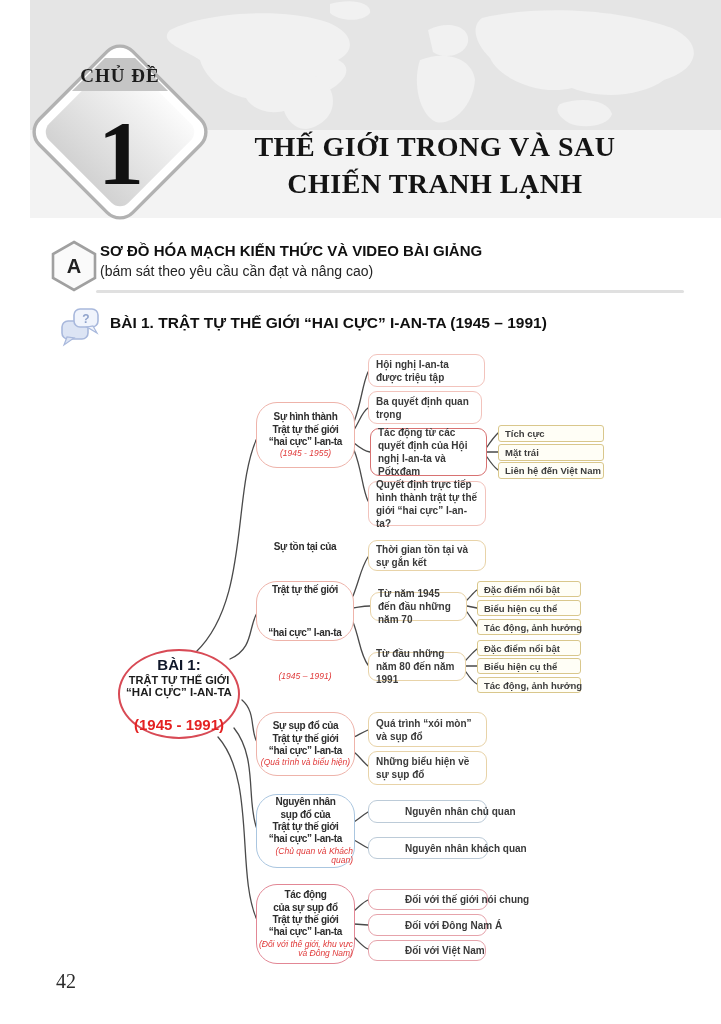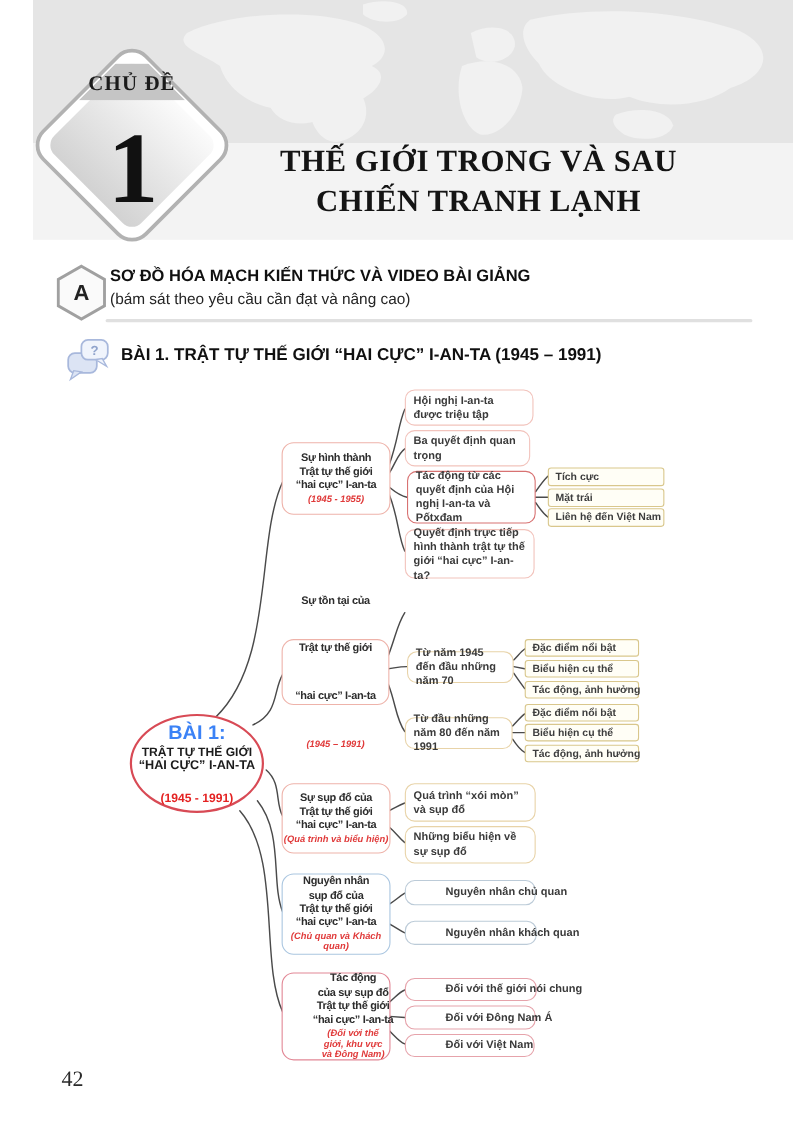--- a/index.html
+++ b/index.html
@@ -28,47 +28,47 @@
   
   .lesson-icon { position:absolute; left:57px; top:305px; }
   .lesson-title { position:absolute; left:110px; top:314px; font-size:15.5px; font-weight:bold; color:#101010; }
 
   
   .connectors { position:absolute; left:0; top:0; width:721px; height:1024px; pointer-events:none; }
   .mm { position:absolute; background:#fff; box-sizing:border-box; display:flex; flex-direction:column; align-items:center; justify-content:center; text-align:center; }
   .mm-center {
     border:2px solid #d84a55; border-radius:50%;
   }
-  .cn-l1 { font-size:18px; font-weight:bold; color:#3b82f6; }
+  .cn-l1 { font-size:15px; font-weight:bold; color:#0f172a; }
   .cn-l2 { font-size:11px;   font-weight:bold; color:#1c1c1c; margin-top:1px; }
   .cn-l3 { font-size:11.5px; font-weight:bold; color:#1c1c1c; }
-  .cn-sub{ font-size:11px;   font-weight:bold; color:#e42222; margin-top:18px; }
-
-  .mm-branch { border:1.7px solid; border-radius:11px; padding:2px 1px; }
+  .cn-sub{ font-size:15px;   font-weight:bold; color:#e42222; margin-top:18px; }
+
+  .mm-branch { border:1.7px solid; border-radius:21px; padding:2px 1px; }
   .bt-line { font-size:10px; font-weight:bold; color:#2d2d2d; line-height:1.24; white-space:nowrap; letter-spacing:-0.3px; }
-  .bt-sub  { font-size:8.5px; font-weight:bold; font-style:italic; color:#e03a3a; line-height:1.12; margin-top:1px; }
+  .bt-sub  { font-size:8.5px; font-weight:normal; font-style:italic; color:#e03a3a; line-height:1.12; margin-top:1px;text-align:right; }
 
   .mm-child {
     border:1.5px solid; border-radius:9px; padding:2px 7px;
     font-size:10px; font-weight:600; color:#3a3a3a; line-height:1.3;
     flex-direction:row; justify-content:flex-start; text-align:left;
   }
   .nowrap { white-space:nowrap;padding-left:36px; }
   .mm-leaf {
     border:1px solid #d9c78c; border-radius:3px; background:#fffef6;
     font-size:9.5px; font-weight:600; color:#3d3d3d;
     flex-direction:row; justify-content:flex-start; text-align:left; padding:0 6px; white-space:nowrap;
   }
   .bc-pink     { border-color:#eeb3aa; }
   .bc-pinksoft { border-color:#f2c3bc; }
   .bc-red      { border-color:#d87272; }
   .bc-tan      { border-color:#e8d3a8; }
   .bc-blue     { border-color:#aac6e0; }
   .bc-bluegray { border-color:#bccbd8; }
-  .bc-rose     { border-color:#e28795;padding-left:32px; }
+  .bc-rose     { border-color:#e28795; }
   .bc-pink2    { border-color:#e6a3ab; }
 
   .page-number { position:absolute; left:56px; top:970px; font-family:"Liberation Serif", serif; font-size:20px; color:#2a2a2a; }
 </style>
 </head>
 <body>
 
 <div class="page">
 
   <div class="map-band">
@@ -199,20 +199,23 @@
   <div class="mm mm-child bc-pinksoft" style="left:368px; top:481px; width:118px; height:45px;">
     <span>Quyết định trực tiếp hình thành trật tự thế giới “hai cực” I-an-ta?</span>
     </div>
 
   <div class="mm mm-branch bc-pink" style="left:256px; top:581px; width:98px; height:60px;gap:31px;">
     <div class="bt-line">Sự tồn tại của</div>
     <div class="bt-line">Trật tự thế giới</div>
     <div class="bt-line">“hai cực” I-an-ta</div>
     <div class="bt-sub">(1945 – 1991)</div>
   </div>
+  <div class="mm mm-child bc-tan" style="left:368px; top:540px; width:118px; height:31px;">
+    <span>Thời gian tồn tại và sự gắn kết</span>
+    </div>
   <div class="mm mm-child bc-tan" style="left:370px; top:592px; width:97px; height:29px;">
     <span>Từ năm 1945 đến đầu những năm 70</span>
     </div>
   <div class="mm mm-leaf" style="left:477px; top:581px; width:104px; height:16px;">
     <span>Đặc điểm nổi bật</span>
     </div>
   <div class="mm mm-leaf" style="left:477px; top:600px; width:104px; height:16px;">
     <span>Biểu hiện cụ thể</span>
     </div>
   <div class="mm mm-leaf" style="left:477px; top:619px; width:104px; height:16px;">

